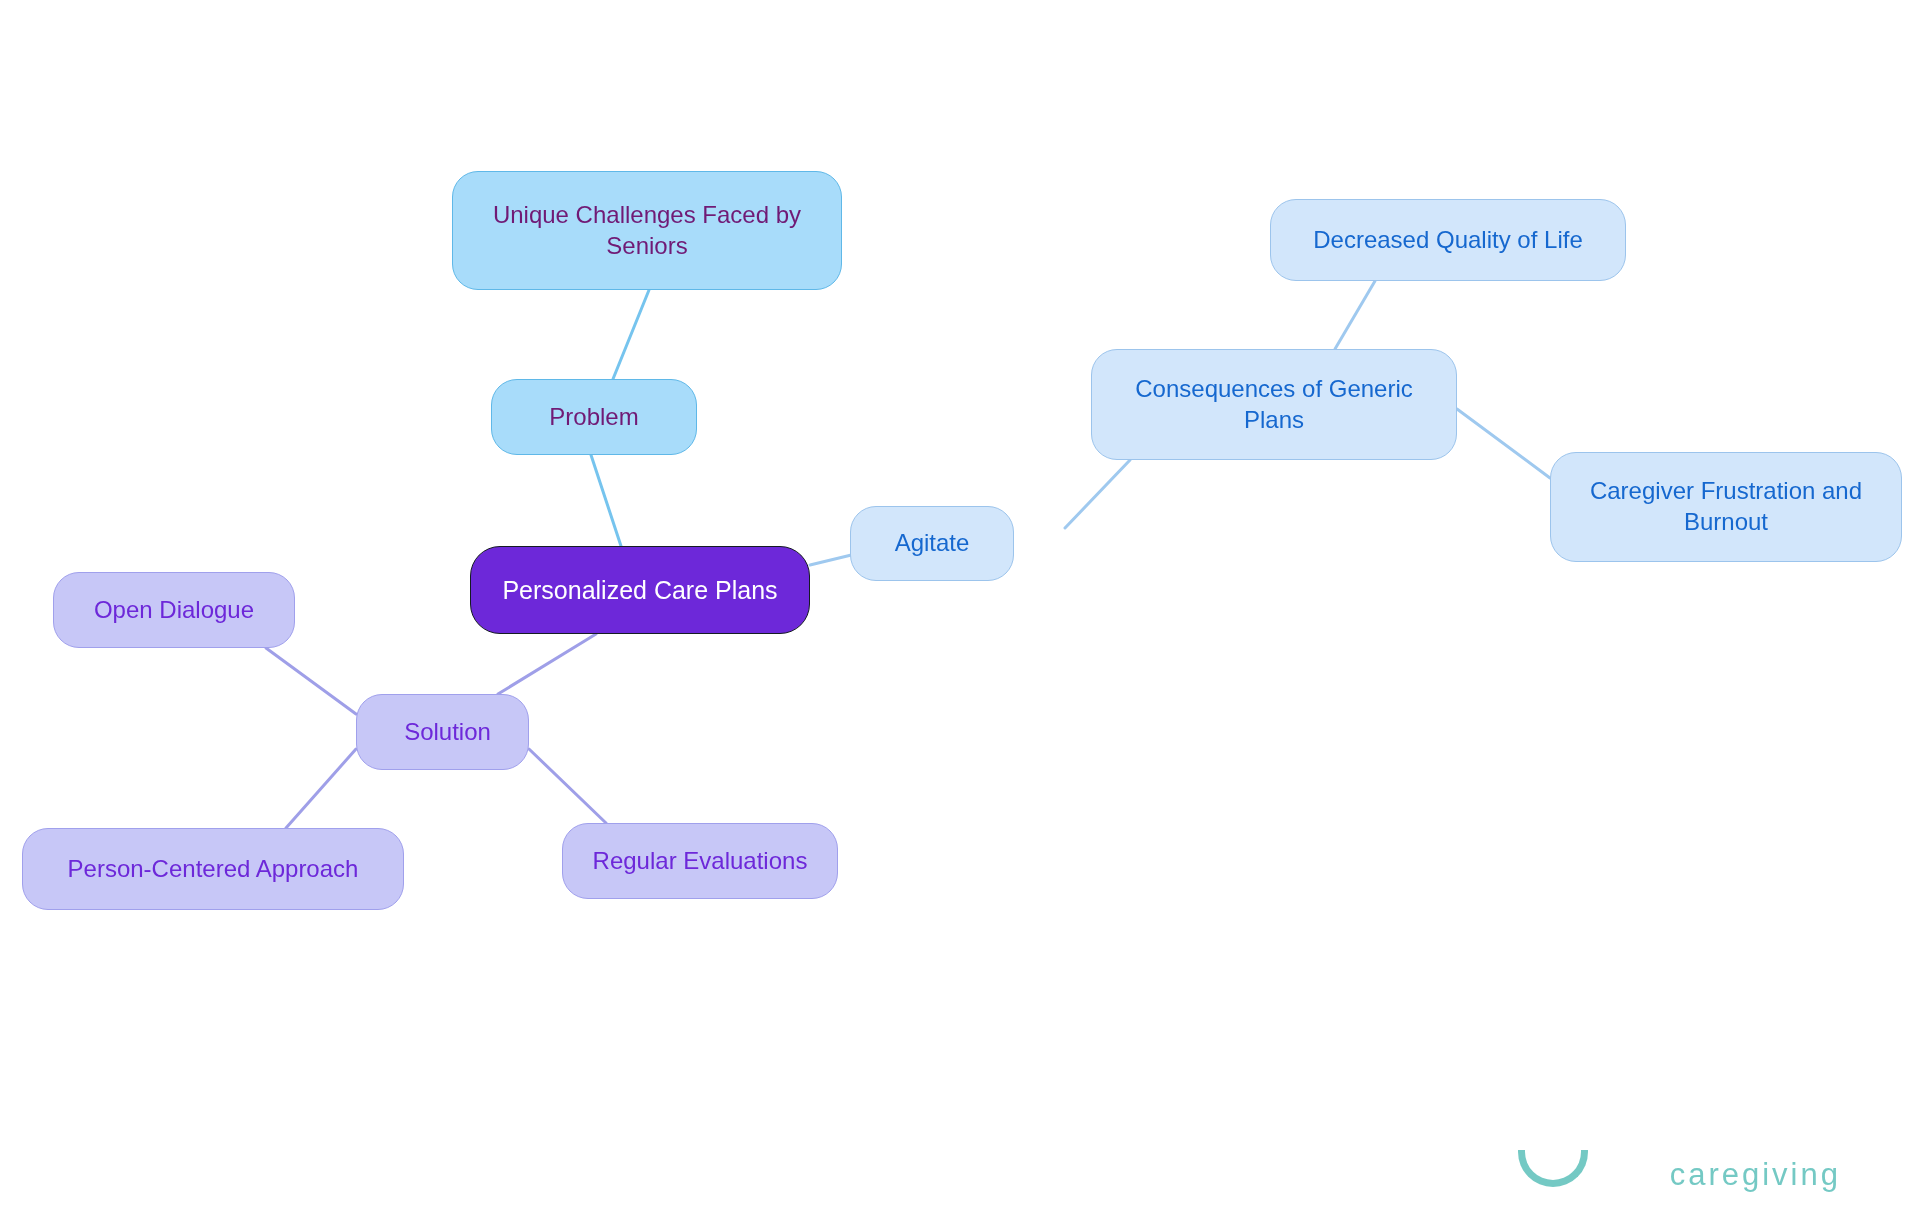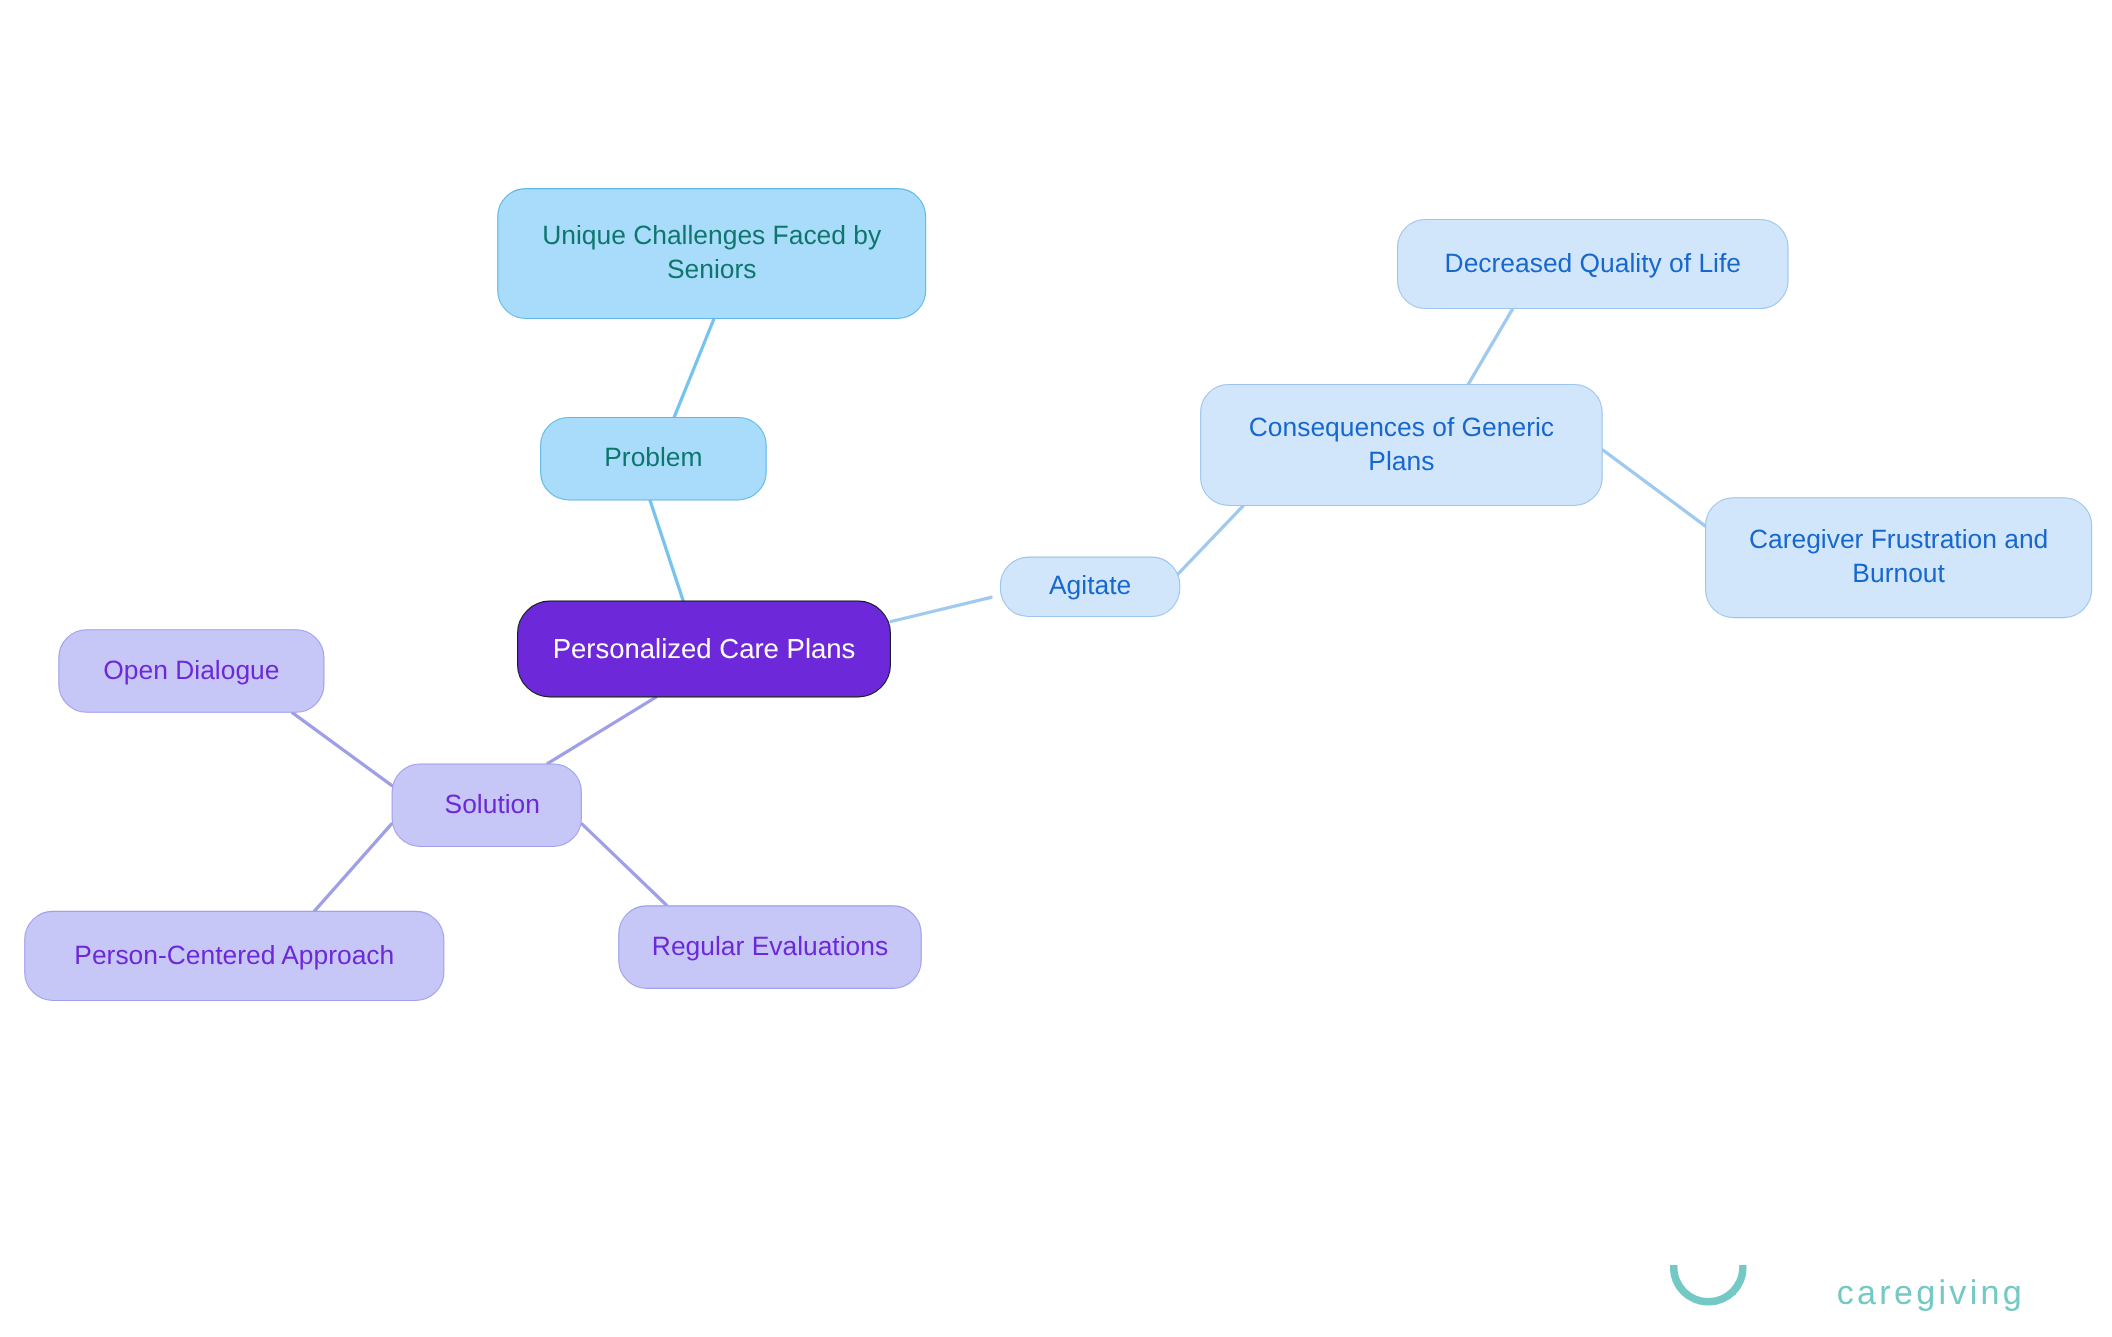--- a/index.html
+++ b/index.html
@@ -50,21 +50,21 @@
     background: #6d28d9;
     border-color: #151b22;
     color: #ffffff;
     font-size: 25px;
     border-radius: 30px;
   }
 
   .node-sky {
     background: #a8dcfa;
     border-color: #5fb8e8;
-    color: #0f766e;
+    color: #701a75;
     font-size: 24px;
   }
 
   .node-lightblue {
     background: #d2e6fb;
     border-color: #9cc4ec;
     color: #1668cf;
     font-size: 24px;
   }
 
@@ -130,21 +130,21 @@
       <line x1="356" y1="714" x2="266" y2="648" stroke="#9f9fe8" stroke-width="3" stroke-linecap="round"></line>
       <line x1="356" y1="749" x2="286" y2="828" stroke="#9f9fe8" stroke-width="3" stroke-linecap="round"></line>
       <line x1="529" y1="749" x2="606" y2="823" stroke="#9f9fe8" stroke-width="3" stroke-linecap="round"></line>
     </svg>
 
   <div id="node-layer">
       <div class="node node-root" style="left: 470px; top: 546px; width: 340px; height: 88px;">Personalized Care Plans</div>
       <div class="node node-sky" style="left: 491px; top: 379px; width: 206px; height: 76px;">Problem</div>
       <div class="node node-sky" style="left: 452px; top: 171px; width: 390px; height: 119px;">Unique Challenges Faced by
 Seniors</div>
-      <div class="node node-lightblue" style="left: 909px; top: 506px; width: 164px; height: 55px;">Agitate</div>
+      <div class="node node-lightblue" style="left: 850px; top: 506px; width: 164px; height: 75px;">Agitate</div>
       <div class="node node-lightblue" style="left: 1091px; top: 349px; width: 366px; height: 111px;">Consequences of Generic
 Plans</div>
       <div class="node node-lightblue" style="left: 1270px; top: 199px; width: 356px; height: 82px;">Decreased Quality of Life</div>
       <div class="node node-lightblue" style="left: 1550px; top: 452px; width: 352px; height: 110px;">Caregiver Frustration and
 Burnout</div>
       <div class="node node-lavender" style="left: 356px; top: 694px; width: 173px; height: 76px; padding-left: 24px;">Solution</div>
       <div class="node node-lavender" style="left: 53px; top: 572px; width: 242px; height: 76px;">Open Dialogue</div>
       <div class="node node-lavender" style="left: 22px; top: 828px; width: 382px; height: 82px;">Person-Centered Approach</div>
       <div class="node node-lavender" style="left: 562px; top: 823px; width: 276px; height: 76px;">Regular Evaluations</div>
     </div>

